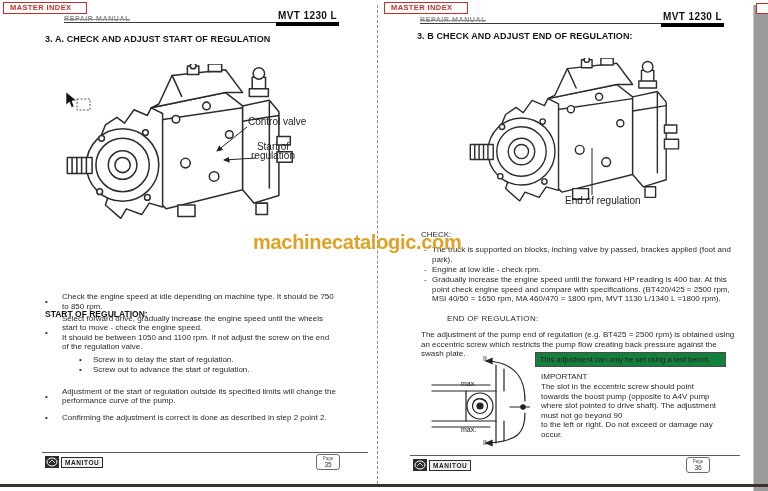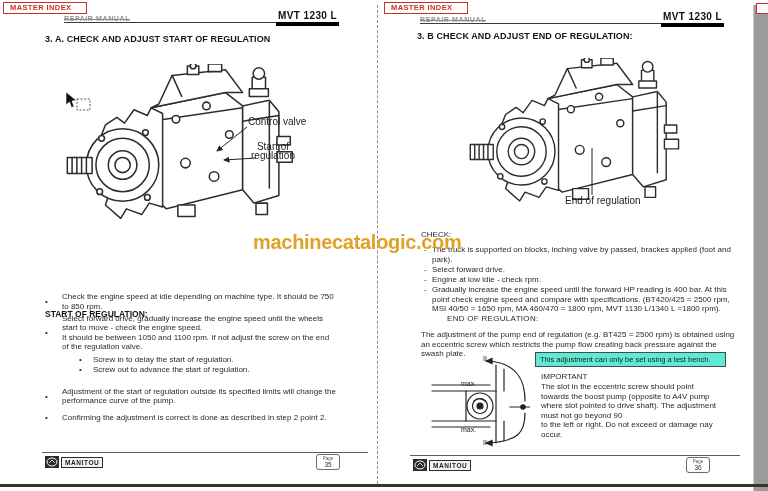--- a/index.html
+++ b/index.html
@@ -30,21 +30,21 @@
   .bt > div{margin:0;}
   .dm{flex:0 0 8px;}
   .dm::before{content:"-";}
   .chk{margin-bottom:.6px;}
   .diag-label{font-size:10px;color:#222;line-height:8.5px;}
   
   .watermark{font-size:20px;font-weight:bold;color:#dfa226;letter-spacing:-0.3px;z-index:6;
              filter:blur(.2px);}
   
   .note-box{border:1px solid #4a4a4a;font-size:7.5px;color:#222;display:flex;align-items:center;
-            padding:2px 4px;background:#5eead4;}
+            padding:2px 4px;background:#15803d;}
   
   .foot-rule{border-top:1px solid #5a5a5a;height:0;}
   .logo{display:flex;align-items:center;gap:2px;}
   .brand-box{border:1.5px solid #2c2c2c;font-size:6.5px;font-weight:bold;letter-spacing:.6px;
              padding:1px 3px;color:#1c1c1c;background:#f2f2f2;}
   .page-box{border:1px solid #6a6a6a;border-radius:3px;width:22px;text-align:center;
             padding:1px 0;background:#fff;}
   .pb-label{font-size:4.5px;color:#555;line-height:5px;}
   .pb-num{font-size:6.5px;color:#333;line-height:7px;}
   
@@ -194,24 +194,20 @@
     <div class="abs diag-label" style="left:565px;top:197px;">End of regulation</div>
 
     <div class="abs t8" style="left:421px;top:230px;">CHECK:</div>
     <div class="abs t8" style="left:424px;top:245px;width:316px;">
       <div class="chk">
         <span class="dm"></span>
         <div class="bt">The truck is supported on blocks, inching valve by passed, brackes applied (foot and park).</div>
       </div>
       <div class="chk">
         <span class="dm"></span>
-        <div class="bt">Select forward drive.</div>
-      </div>
-      <div class="chk">
-        <span class="dm"></span>
         <div class="bt">Engine at low idle - check rpm.</div>
       </div>
       <div class="chk">
         <span class="dm"></span>
         <div class="bt">Gradually increase the engine speed until the forward HP reading is 400 bar. At this point check engine speed and compare with specifications. (BT420/425 = 2500 rpm, MSI 40/50 = 1650 rpm, MA 460/470 = 1800 rpm, MVT 1130 L/1340 L =1800 rpm).</div>
       </div>
     </div>
 
     <div class="abs t8" style="left:421px;top:314px;letter-spacing:.3px;padding-left:26px;">END OF REGULATION:</div>
     <div class="abs t8" style="left:421px;top:330px;width:320px;">The adjustment of the pump end of regulation (e.g. BT425 = 2500 rpm) is obtained using an eccentric screw which restricts the pump flow creating back pressure against the swash plate.</div>

